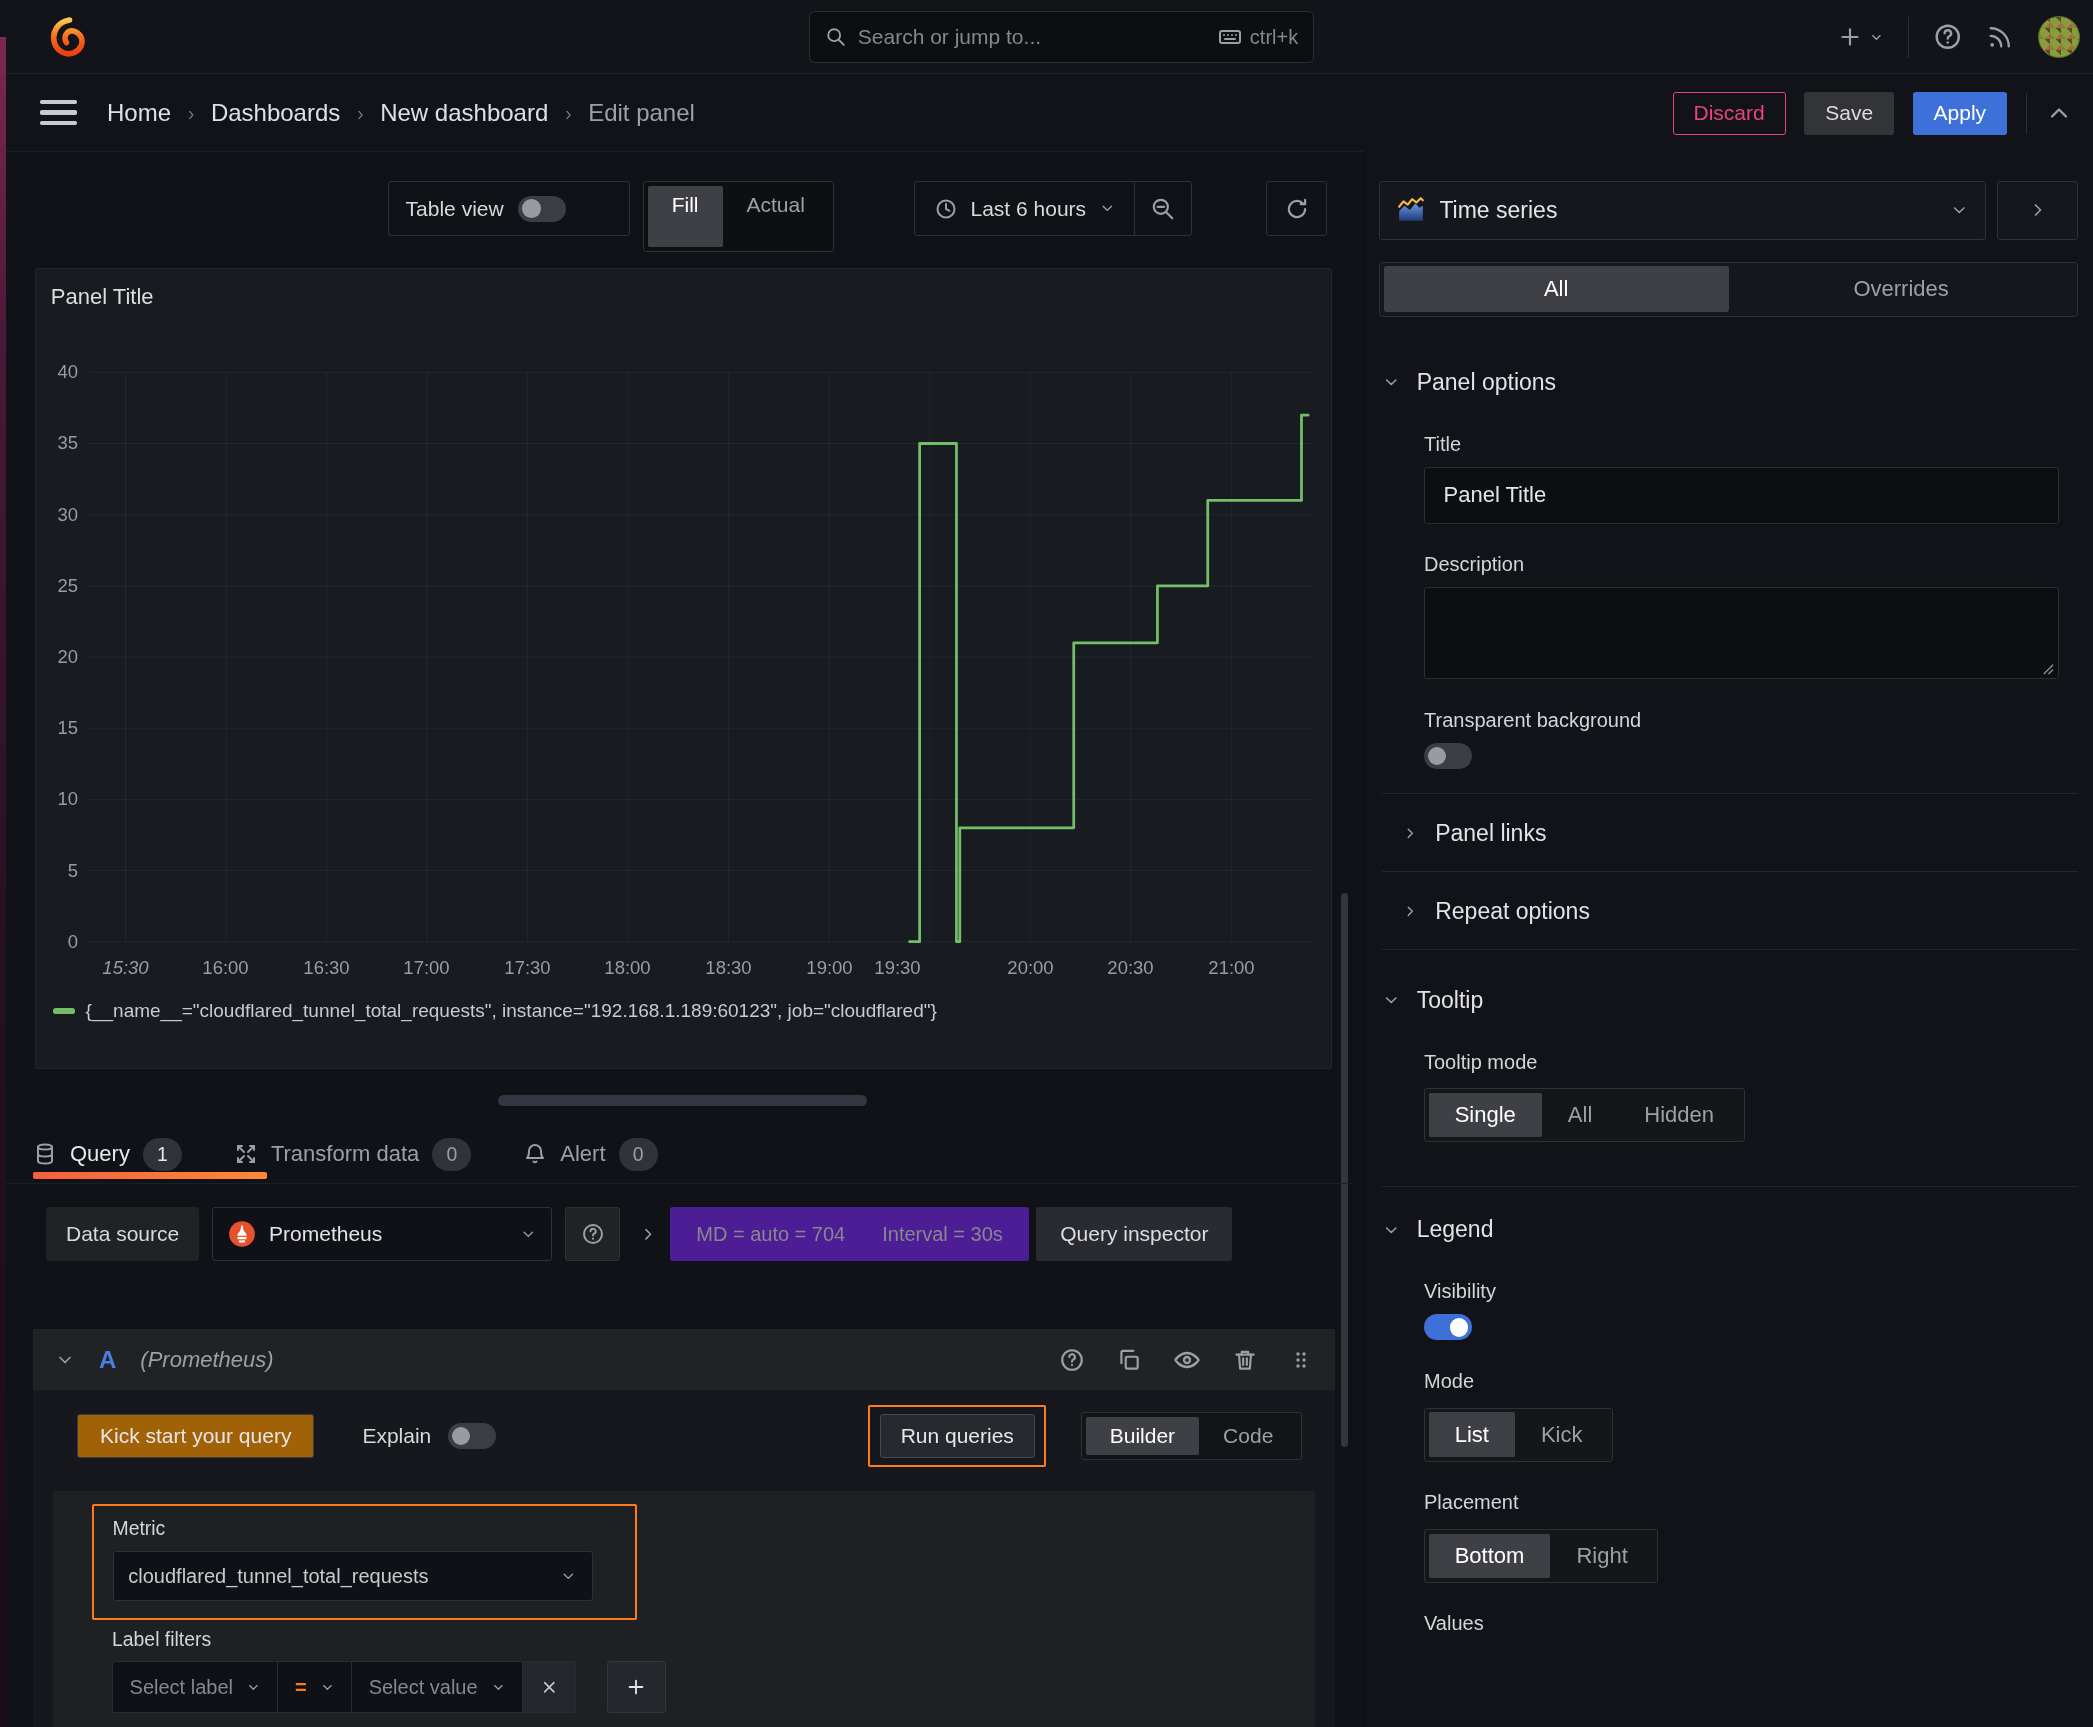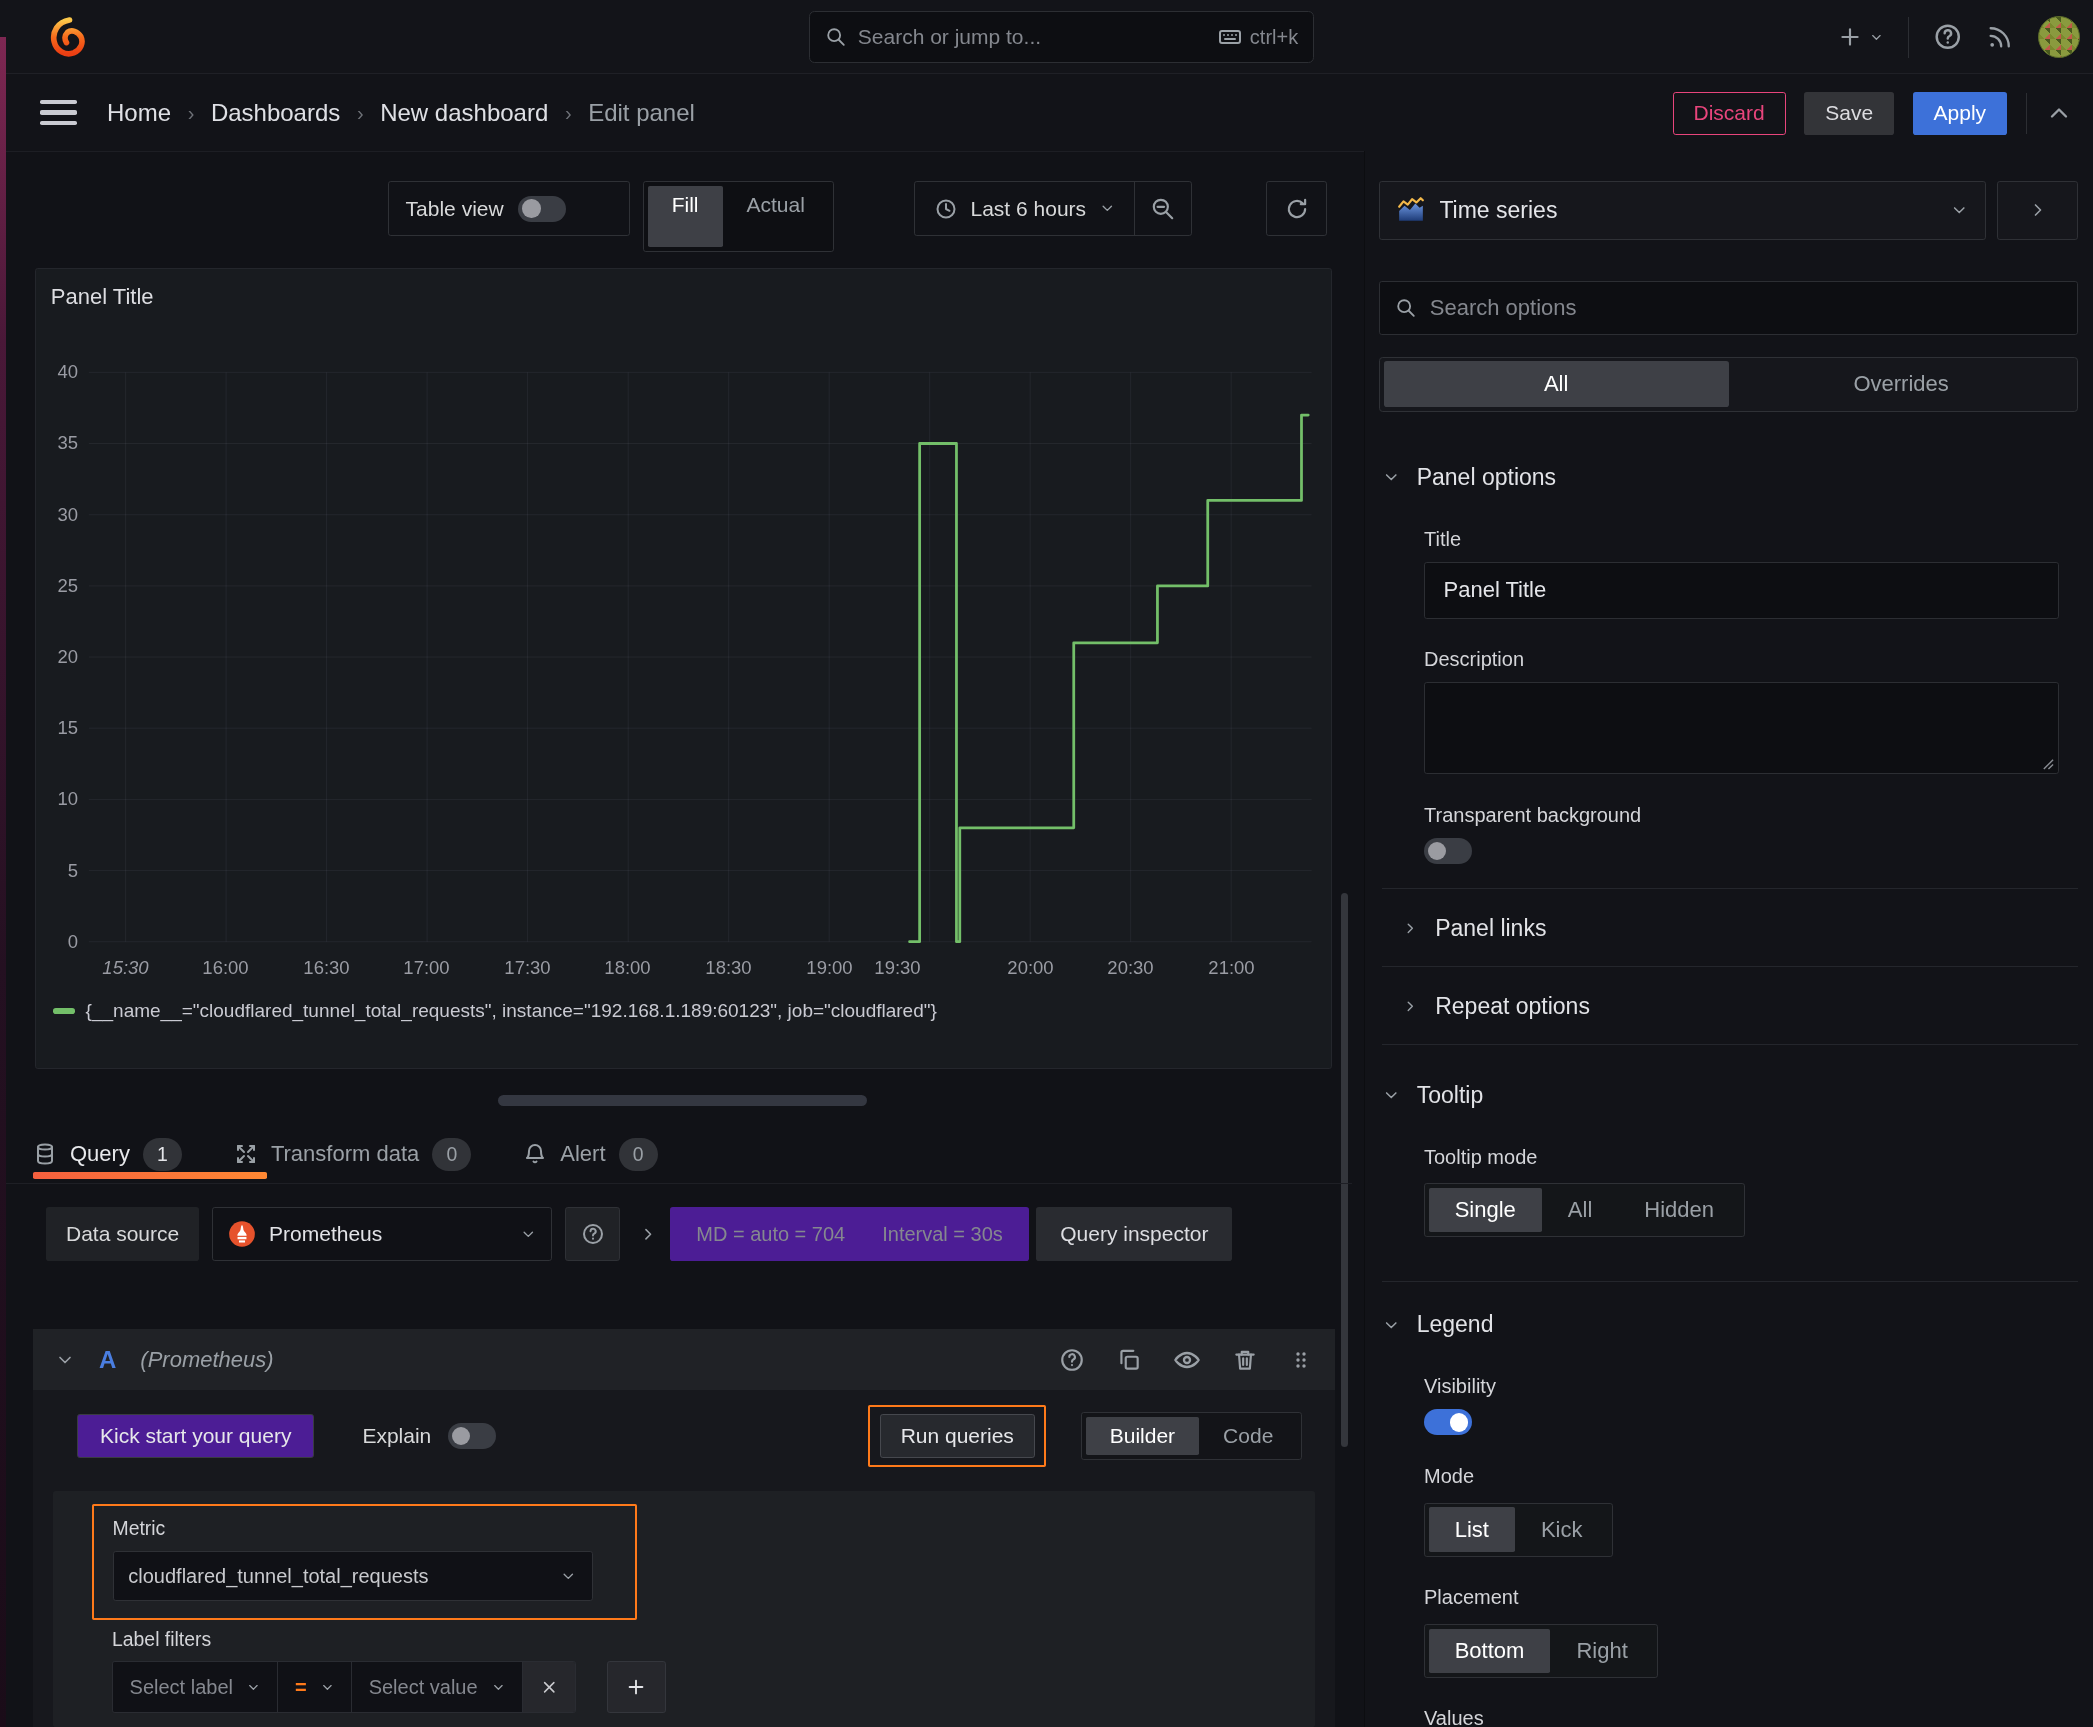--- a/index.html
+++ b/index.html
@@ -88,21 +88,21 @@
   .opts-summary{height:54px;margin-left:13px;background:#4c1d95;border-radius:2.8px;display:flex;align-items:center;gap:37px;padding:0 26px;font-size:20px;color:#85888f;}
   .qi-btn{height:54px;margin-left:7.4px;background:#292b30;border-radius:2.8px;display:flex;align-items:center;padding:0 24px;font-size:21px;color:#dcdde1;cursor:pointer;}
 
   .qcard{position:absolute;left:33px;top:214px;width:1302px;height:399px;background:var(--bg-card);}
   .qrow-head{height:61px;background:var(--bg-chip);display:flex;align-items:center;padding:0 22px;gap:24px;}
   .refid{font-size:24px;color:#4a7ee0;font-weight:bold;cursor:pointer;}
   .ds-hint{font-size:22px;color:var(--text-dim);font-style:italic;}
   .qrow-icons{margin-left:auto;display:flex;align-items:center;gap:31px;}
   .qrow-icons .iwrap{cursor:pointer;display:flex;}
   .q-toolbar{position:absolute;left:0;top:61px;width:1302px;height:92px;display:flex;align-items:center;}
-  .kick-btn{margin-left:44px;height:44px;background:#4c1d95;border:0.9px solid #3a3c42;border-radius:2.8px;display:flex;align-items:center;padding:0 22px;font-size:21px;color:#e6e7ea;cursor:pointer;}
+  .kick-btn{margin-left:44px;height:44px;background:#a16207;border:0.9px solid #3a3c42;border-radius:2.8px;display:flex;align-items:center;padding:0 22px;font-size:21px;color:#e6e7ea;cursor:pointer;}
   .explain-wrap{margin-left:48px;display:flex;align-items:center;gap:16.6px;font-size:21px;color:var(--text);}
   .hl-box{border:2.8px solid var(--orange);border-radius:1.8px;padding:7.4px 9.2px;}
   .run-wrap{margin-left:auto;}
   .run-btn{height:44px;background:#27292e;border:0.9px solid #46484e;border-radius:2.8px;display:flex;align-items:center;padding:0 20px;font-size:21px;color:#e6e7ea;cursor:pointer;}
   .bc-seg{margin-left:35px;margin-right:33px;}
   .qeditor{position:absolute;left:20px;top:162px;width:1262px;height:236px;background:#1e2024;border-radius:2.8px;}
   .metric-box{position:absolute;left:39px;top:13px;width:545px;padding:11px 18.5px 16.6px 18.5px;border:2.8px solid var(--orange);border-radius:1.8px;}
   .field-label{font-size:19.4px;color:#d4d5d9;}
   .metric-select{margin-top:11px;width:480px;height:50px;background:#101116;border:0.9px solid var(--border);border-radius:2.8px;display:flex;align-items:center;padding:0 14.8px;cursor:pointer;}
   .metric-select .val{flex:1;font-size:20px;color:#c9cace;}
@@ -543,27 +543,20 @@
         <polyline points="6 9 12 15 18 9"></polyline>
       </svg>
     </div>
     <div class="viz-collapse">
       <svg class="ico" width="20" height="20" viewBox="0 0 24 24">
         <polyline points="9 6 15 12 9 18"></polyline>
       </svg>
     </div>
   </div>
 
-  <div class="osearch">
-    <svg class="ico" width="22" height="22" viewBox="0 0 24 24">
-      <circle cx="10" cy="10" r="6.5"></circle>
-        <line x1="15" y1="15" x2="20.5" y2="20.5"></line>
-    </svg>
-    <input type="text" placeholder="Search options" style="">
-  </div>
 
   <div class="ov-seg">
     <span class="opt on">All</span>
     <span class="opt">Overrides</span>
   </div>
 
   <div class="osec-head mt56">
     <svg class="ico" width="18.5" height="18.5" viewBox="0 0 24 24">
       <polyline points="6 9 12 15 18 9"></polyline>
     </svg>

